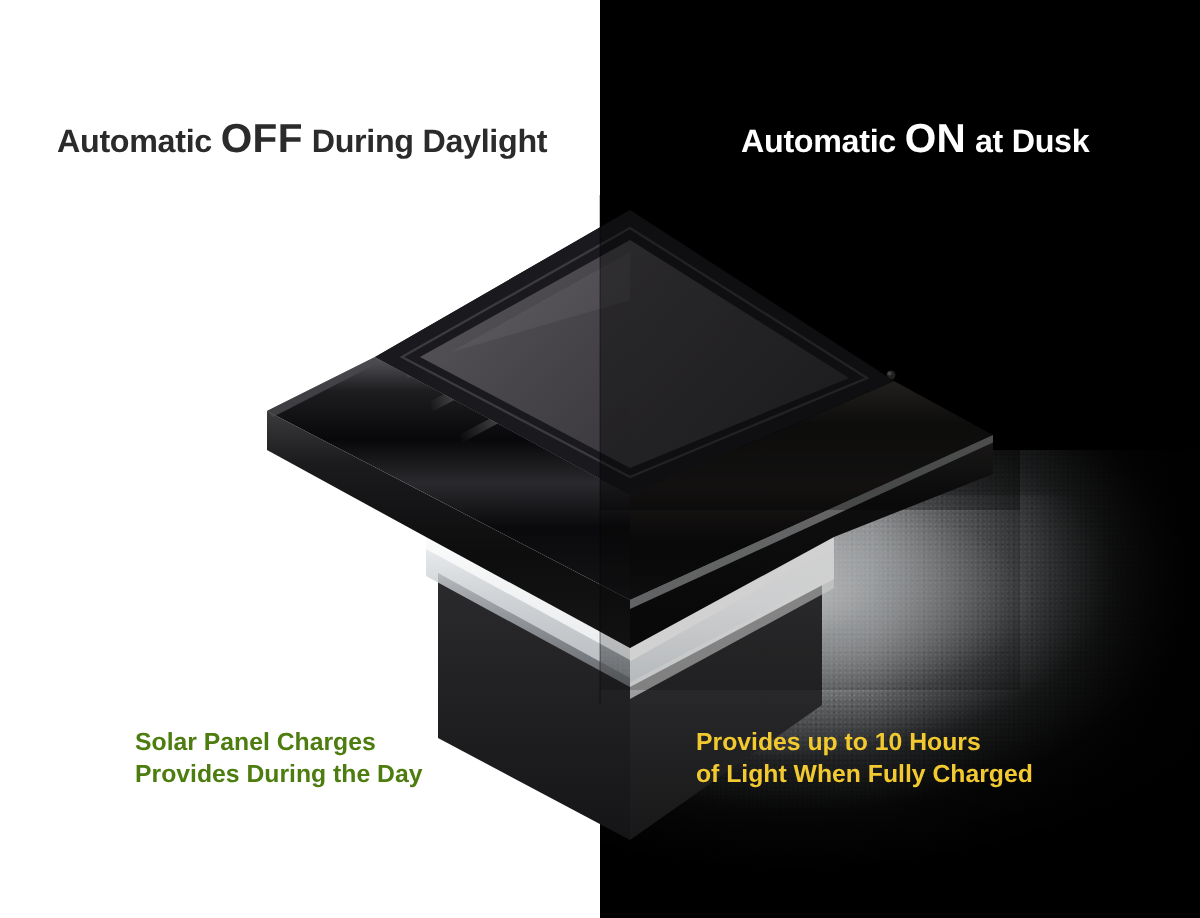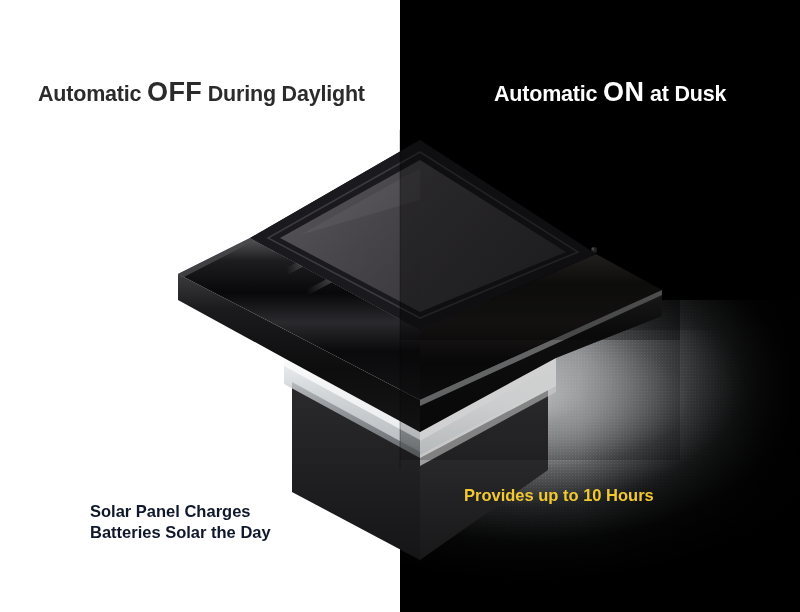--- a/index.html
+++ b/index.html
@@ -75,22 +75,22 @@
   #headline-night{
     left:494px;top:77px;
     color:#ffffff;
     font-size:21.5px;
   }
   .emph{font-size:27px;letter-spacing:.3px;}
 
   
   .caption{position:absolute;font-weight:bold;line-height:21px;white-space:nowrap;}
   #caption-day{
-    left:90px;top:501px;
-    color:#0f172a;
+    left:90px;top:485px;
+    color:#4d7c0f;
     font-size:16.5px;
   }
   #caption-night{
     left:464px;top:485px;
     color:#f2ca30;
     font-size:16.5px;
   }
   #caption-night span{display:block;}
   #caption-day span{display:block;}
 
@@ -269,20 +269,21 @@
     <g clip-path="url(#clipRight)">
       <rect x="400" y="130" width="280" height="210" fill="#000000" opacity=".42"></rect>
       <rect x="400" y="340" width="280" height="120" fill="#000000" opacity=".18"></rect>
     </g>
 
     <line x1="400" y1="130" x2="400" y2="470" stroke="#000000" stroke-opacity=".30" stroke-width="1"></line>
   </svg>
 
   <div class="caption" id="caption-day">
     <span>Solar Panel Charges</span>
-    <span>Batteries Solar the Day</span>
+    <span>Provides During the Day</span>
   </div>
 
   <div class="caption" id="caption-night">
     <span>Provides up to 10 Hours</span>
+    <span>of Light When Fully Charged</span>
   </div>
 
 </div>
 
 </body></html>

